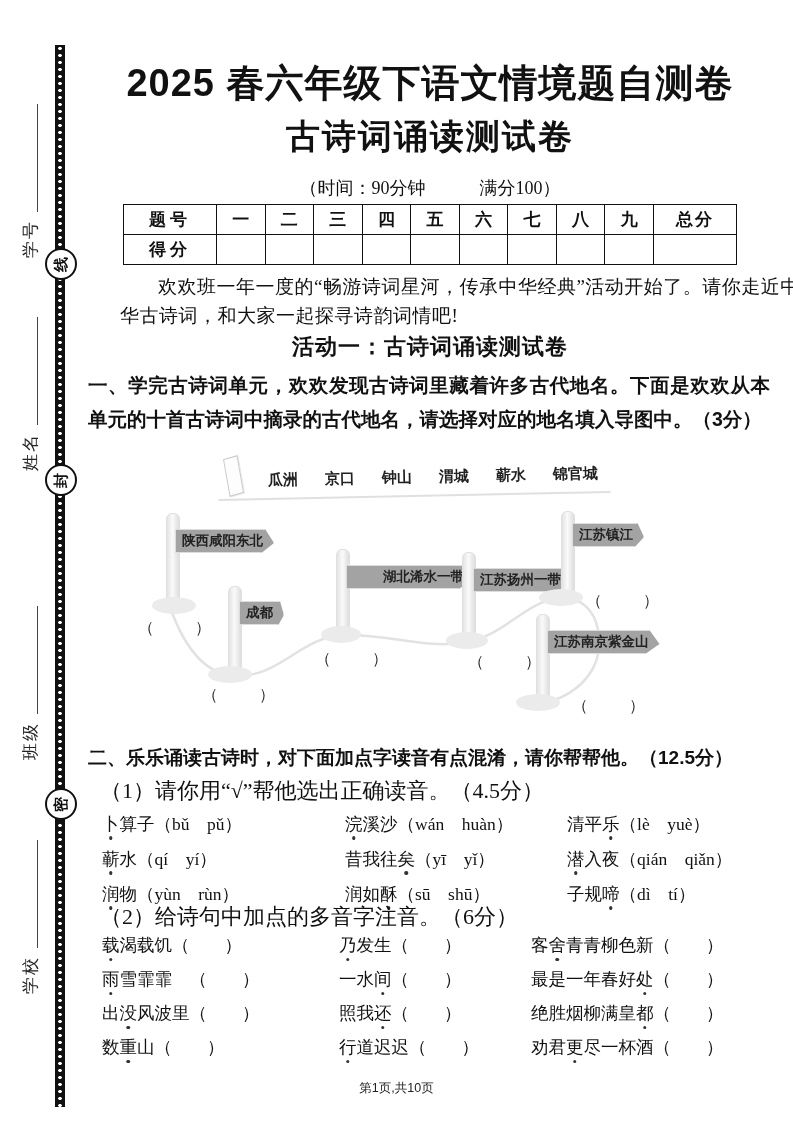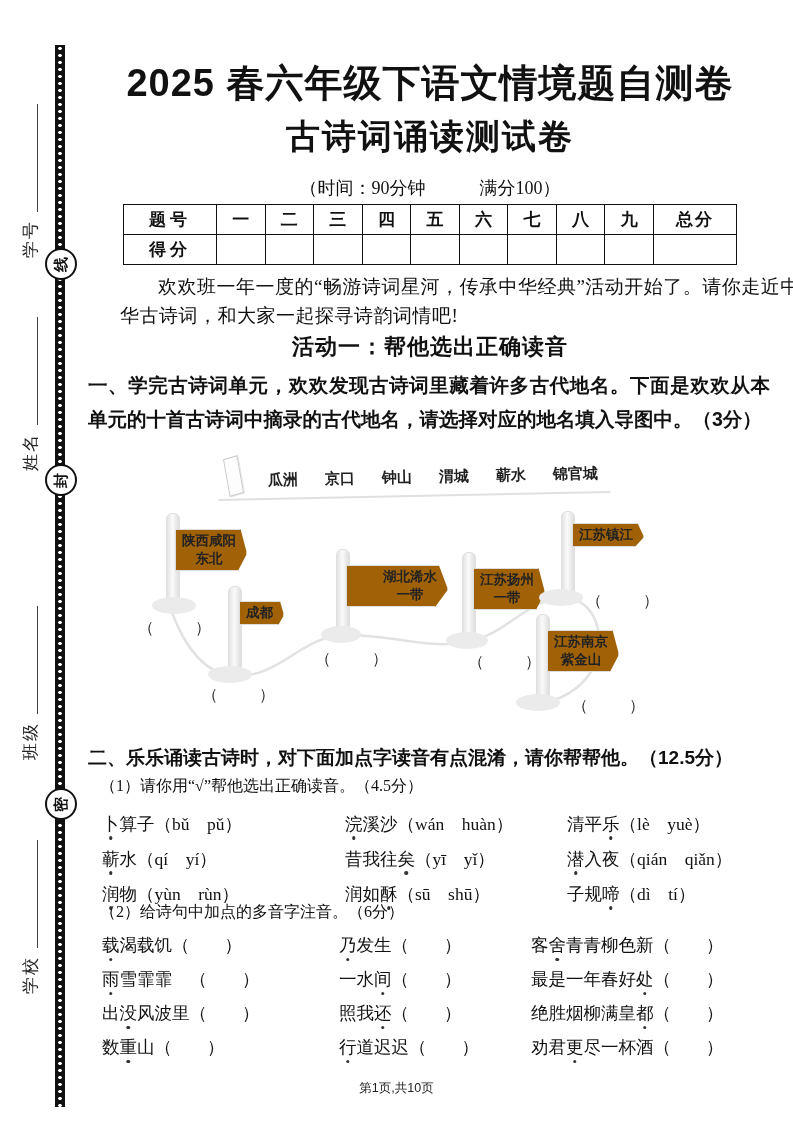--- a/index.html
+++ b/index.html
@@ -38,38 +38,38 @@
   .score-table tr td:last-child{width:82px;letter-spacing:2px;}
 
   
   .intro{position:absolute;left:88px;top:272px;width:684px;font-size:19px;line-height:1.55;
          text-indent:2em;letter-spacing:0.5px;margin-left:32px;}
   .act-heading{position:absolute;left:85px;top:332px;width:690px;text-align:center;
                font-size:22px;font-weight:bold;letter-spacing:1px;}
   .q-prompt{position:absolute;font-weight:bold;line-height:1.75;text-align:justify;}
   .q1-prompt{left:88px;top:368px;width:682px;font-size:19.5px;}
   .q2-prompt{left:88px;top:741px;width:700px;font-size:19px;white-space:nowrap;}
-  .part-prompt{position:absolute;left:100px;font-size:16px;}
+  .part-prompt{position:absolute;left:100px;font-size:22px;}
   .p1-prompt{top:776px;} .p2-prompt{top:902px;}
 
   
   .diagram{position:absolute;left:140px;top:455px;width:560px;height:285px;}
   .banner{position:absolute;left:78px;top:4px;width:392px;height:38px;
           border-bottom:2px solid #e0e0e0;transform:rotate(-1.2deg);
           display:flex;align-items:center;gap:27px;padding-left:50px;box-sizing:border-box;}
   .wb-item{font-weight:bold;font-size:15px;color:#222;white-space:nowrap;}
   .ribbon{position:absolute;left:86px;top:2px;width:13px;height:36px;background:#fdfdfd;
           border:1px solid #ccc;transform:rotate(-16deg) skewX(-6deg);box-shadow:1px 1px 0 #e8e8e8;}
   .road{position:absolute;left:0;top:0;}
   .pole{position:absolute;width:12px;border-radius:6px 6px 2px 2px;
         background:linear-gradient(90deg,#e3e3e3,#fafafa 45%,#dedede);border:0.5px solid #e0e0e0;}
   .base{position:absolute;height:17px;border-radius:50%;background:#ebebeb;}
-  .flag{position:absolute;background:#a16207;border:1px solid #ddd;
+  .flag{position:absolute;background:#a3a3a3;border:1px solid #ddd;
         clip-path:polygon(0 0,91% 0,100% 58%,87% 100%,0 100%);
-        display:flex;flex-direction:column;align-items:center;justify-content:center;
+        display:flex;flex-direction:row;align-items:center;justify-content:center;
         font-size:13.5px;font-weight:bold;color:#222;line-height:1.35;padding:2px 10px 2px 6px;
         white-space:nowrap;}
   .blank{position:absolute;font-size:16px;font-family:"Liberation Serif",serif;letter-spacing:3px;
          color:#333;white-space:nowrap;}
   .p1{left:26px;top:58px;height:96px;} .f1{left:35px;top:74px;} .b1{left:12px;top:142px;width:44px;} .k1{left:-2px;top:163px;}
   .p2{left:88px;top:131px;height:92px;} .f2{left:99px;top:146px;} .b2{left:68px;top:211px;width:44px;} .k2{left:62px;top:230px;}
   .p3{left:196px;top:94px;height:88px;} .f3{left:206px;top:110px;padding-left:36px;} .b3{left:181px;top:171px;width:40px;} .k3{left:175px;top:194px;}
   .p4{left:322px;top:97px;height:90px;} .f4{left:333px;top:113px;} .b4{left:306px;top:177px;width:42px;} .k4{left:328px;top:197px;}
   .p5{left:421px;top:56px;height:88px;} .f5{left:432px;top:68px;} .b5{left:399px;top:134px;width:44px;} .k5{left:446px;top:136px;}
   .p6{left:396px;top:159px;height:90px;} .f6{left:407px;top:175px;} .b6{left:376px;top:239px;width:44px;} .k6{left:432px;top:241px;}
@@ -153,21 +153,21 @@
           <td></td>
           <td></td>
           <td></td>
           <td></td>
           <td></td>
         </tr>
     </tbody>
   </table>
 
   <div class="intro serif">欢欢班一年一度的“畅游诗词星河，传承中华经典”活动开始了。请你走近中华古诗词，和大家一起探寻诗韵词情吧!</div>
-  <div class="act-heading">活动一：帮他选出正确读音</div>
+  <div class="act-heading">活动一：古诗词诵读测试卷</div>
 
   <div class="q-prompt q1-prompt">一、学完古诗词单元，欢欢发现古诗词里藏着许多古代地名。下面是欢欢从本单元的十首古诗词中摘录的古代地名，请选择对应的地名填入导图中。（3分）</div>
 
   <div class="diagram">
     <div class="ribbon"></div>
     <div class="banner" id="word-bank">
         <span class="wb-item">瓜洲</span>
         <span class="wb-item">京口</span>
         <span class="wb-item">钟山</span>
         <span class="wb-item">渭城</span>

